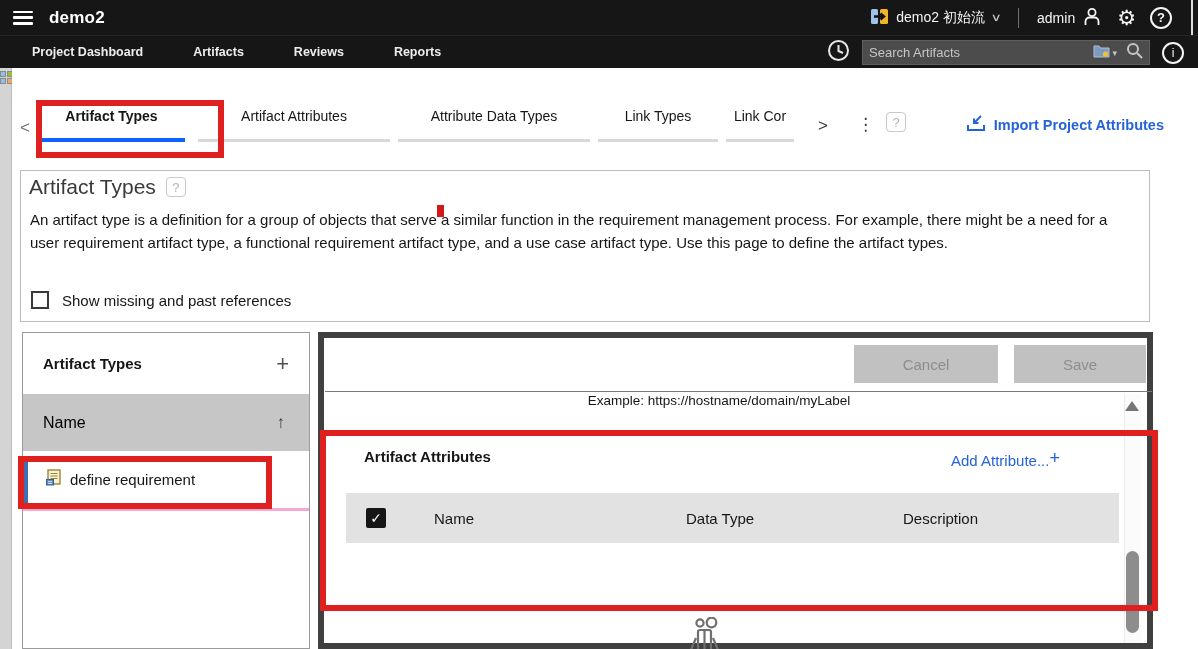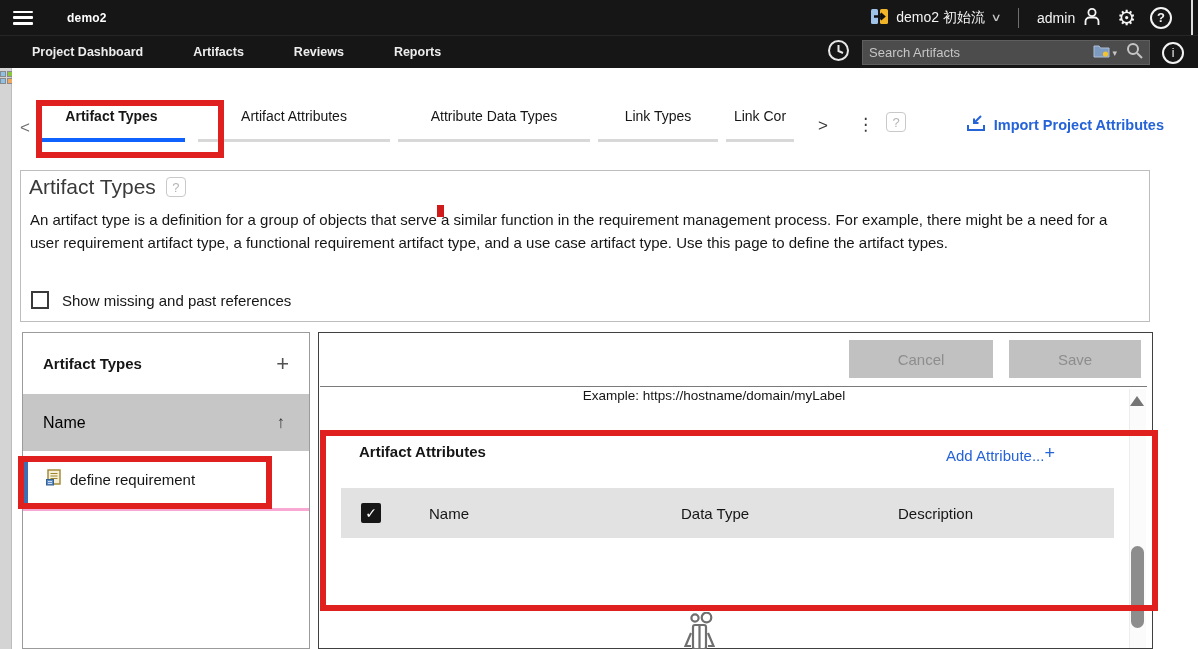--- a/index.html
+++ b/index.html
@@ -6,21 +6,21 @@
   html,body { width:1198px; height:649px; overflow:hidden; background:#fff;
     font-family:"Liberation Sans","DejaVu Sans",sans-serif; }
   .screen { position:relative; width:1198px; height:649px; background:#fff; }
 
   
   .topbar { position:absolute; left:0; top:0; width:1198px; height:35px; background:#161616;
     display:flex; align-items:center; }
   .hamburger { width:20px; height:14px; margin-left:13px; display:flex; flex-direction:column;
     justify-content:space-between; cursor:pointer; }
   .hamburger span { display:block; height:2.5px; background:#fff; border-radius:1px; }
-  .app-title { color:#fff; font-size:12px; font-weight:bold; margin-left:34px; letter-spacing:.2px;text-align:center; }
+  .app-title { color:#fff; font-size:17px; font-weight:bold; margin-left:16px; letter-spacing:.2px;text-align:center; }
   .topbar-right { position:absolute; right:26px; top:0; height:35px; display:flex; align-items:center; gap:14px; }
   .proj-group { display:flex; align-items:center; gap:7px; color:#f4f4f4; font-size:14px; cursor:pointer; }
   .chev { color:#c6c6c6; font-size:11px; transform:scaleX(1.4); }
   .vdiv { width:1px; height:20px; background:#6f6f6f; margin:0 4px; }
   .user-group { display:flex; align-items:center; gap:6px; color:#f4f4f4; font-size:14px; cursor:pointer; }
   .round-icon { width:22px; height:22px; border:2px solid #f4f4f4; border-radius:50%; color:#f4f4f4;
     display:flex; align-items:center; justify-content:center; font-size:13px; font-weight:bold; }
   .gear-glyph { color:#f4f4f4; font-size:21px; line-height:1; cursor:pointer; }
   .edge-line { position:absolute; left:1191px; top:0; width:2px; height:68px; background:#dcdcdc; }
 
@@ -83,21 +83,21 @@
     display:flex; align-items:center; justify-content:space-between; padding:0 24px 0 20px; cursor:pointer; }
   .lp-sort { font-size:17px; color:#393939; }
   .lp-row { position:absolute; left:0; top:118px; right:0; height:60px; background:#fff;
     border-bottom:3px solid #f9a8d4; display:flex; align-items:center; cursor:pointer; }
   .lp-selbar { position:absolute; left:0; top:6px; width:5px; height:48px; background:#3d70b2; }
   .lp-row .aicon { margin-left:22px; }
   .lp-item-label { margin-left:7px; font-size:15px; color:#161616; }
 
   
   .rpanel { position:absolute; left:318px; top:332px; width:835px; height:317px;
-    border:1px solid #404040; background:#fff; }
+    border:6px solid #404040; background:#fff; }
   .btn { position:absolute; top:7px; height:38px; background:#c1c1c1; color:#8d8d8d;
     font-size:15px; border:none; font-family:inherit; cursor:default; }
   .btn-cancel { left:530px; width:144px; }
   .btn-save { left:690px; width:132px; }
   .r-divider { position:absolute; left:1px; top:53px; width:827px; height:0;
     border-top:1.5px solid #7a7a7a; }
   .example { position:absolute; left:0; top:55px; width:790px; text-align:center; font-size:13.5px;
     color:#161616; }
   .scroll-track { position:absolute; right:6px; top:56px; width:17px; bottom:0; background:#fbfbfb;
     border-left:1px solid #ededed; }

